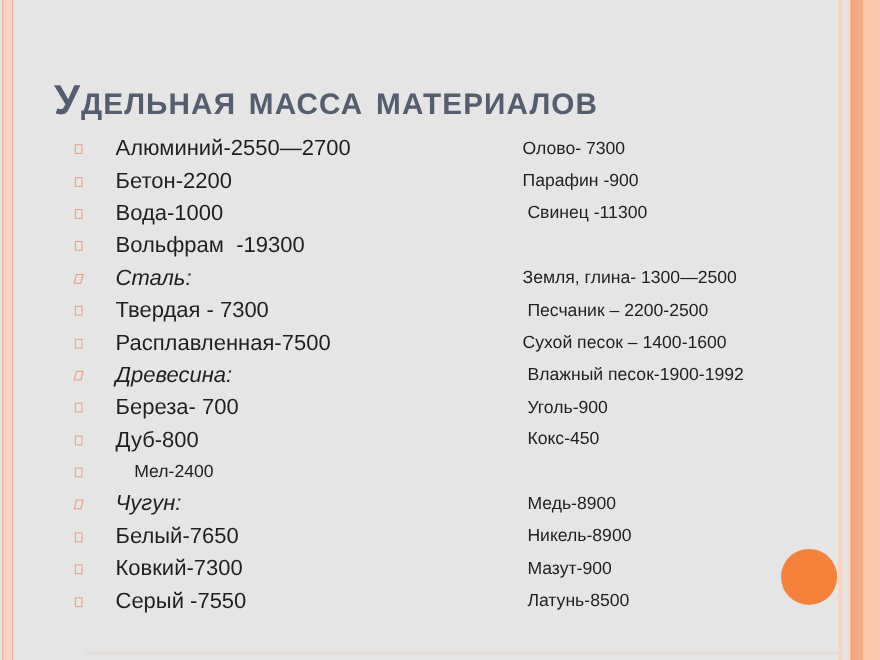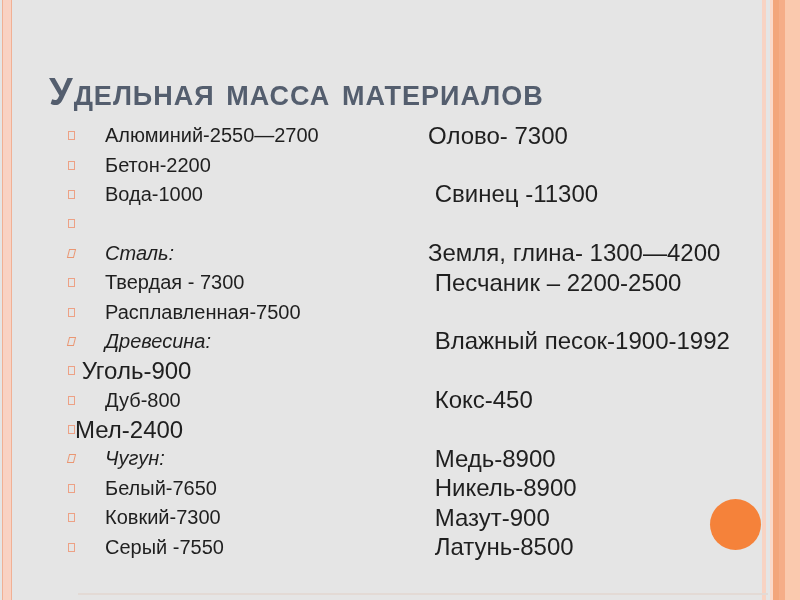--- a/index.html
+++ b/index.html
@@ -32,21 +32,21 @@
     font-variant:small-caps;letter-spacing:1px;color:#545e6e;white-space:nowrap;
   }
   
   .list{position:absolute;left:0;top:121px;width:762px;}
   .row{display:flex;align-items:center;height:29.4px;}
   .bullet{
     flex:none;margin-left:68px;width:7px;height:9px;
     border:1px solid #eda185;background:transparent;box-sizing:border-box;
   }
   .ltext{flex:none;margin-left:30px;width:323px;font-size:20px;white-space:pre;}
-  .rtext{flex:none;font-size:24px;white-space:pre;}
+  .rtext{flex:none;font-size:16px;white-space:pre;margin-left:47px;}
   .row.cat .ltext{font-style:italic;}
   .row.cat .bullet{transform:skewX(-14deg);border-color:#ea9672;}
 </style>
 </head>
 <body>
 
 <div class="slide">
 
   <div class="stripe-left"></div>
   <div class="band-a"></div>
@@ -63,57 +63,61 @@
 
     <div class="row">
       <span class="bullet"></span>
       <span class="ltext">Алюминий-2550—2700</span>
       <span class="rtext">Олово- 7300</span>
     </div>
 
     <div class="row">
       <span class="bullet"></span>
       <span class="ltext">Бетон-2200</span>
+      <span class="rtext">Парафин -900</span>
     </div>
 
     <div class="row">
       <span class="bullet"></span>
       <span class="ltext">Вода-1000</span>
       <span class="rtext"> Свинец -11300</span>
     </div>
 
     <div class="row">
       <span class="bullet"></span>
+      <span class="ltext">Вольфрам  -19300</span>
     </div>
 
     <div class="row cat">
       <span class="bullet"></span>
       <span class="ltext">Сталь:</span>
-      <span class="rtext">Земля, глина- 1300—4200</span>
+      <span class="rtext">Земля, глина- 1300—2500</span>
     </div>
 
     <div class="row">
       <span class="bullet"></span>
       <span class="ltext">Твердая - 7300</span>
       <span class="rtext"> Песчаник – 2200-2500</span>
     </div>
 
     <div class="row">
       <span class="bullet"></span>
       <span class="ltext">Расплавленная-7500</span>
+      <span class="rtext">Сухой песок – 1400-1600</span>
     </div>
 
     <div class="row cat">
       <span class="bullet"></span>
       <span class="ltext">Древесина:</span>
       <span class="rtext"> Влажный песок-1900-1992</span>
     </div>
 
     <div class="row">
       <span class="bullet"></span>
+      <span class="ltext">Береза- 700</span>
       <span class="rtext"> Уголь-900</span>
     </div>
 
     <div class="row">
       <span class="bullet"></span>
       <span class="ltext">Дуб-800</span>
       <span class="rtext"> Кокс-450</span>
     </div>
 
     <div class="row">

